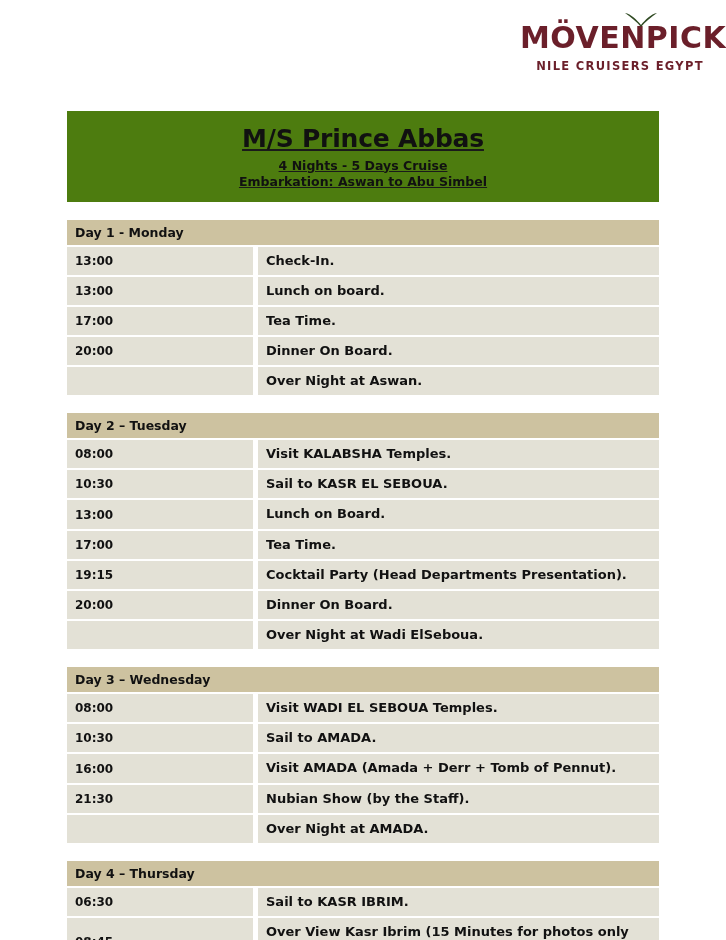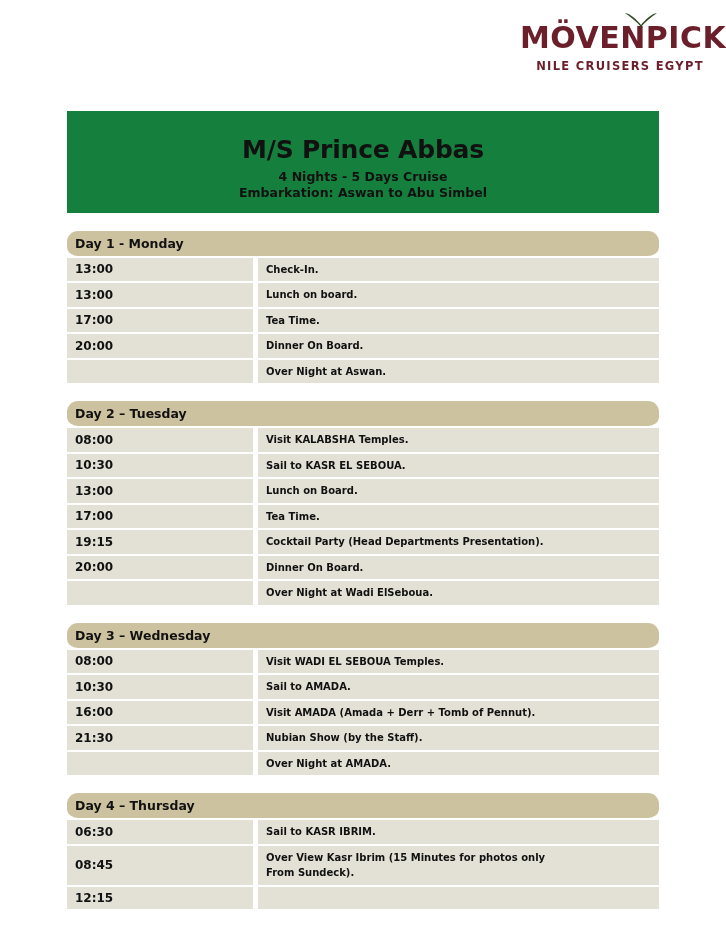--- a/index.html
+++ b/index.html
@@ -54,23 +54,24 @@
   
   .sheet {
     position: absolute;
     left: 67px;
     top: 111px;
     width: 592px;
   }
 
   
   .title-banner {
-    background: #15803d;
-    padding: 25px 10px 13px 10px;
+    background: #4d7c0f;
+    padding: 14px 10px 13px 10px;
     text-align: center;
+    text-decoration: underline;
   }
   .title-main {
     font-family: "DejaVu Sans", sans-serif;
     font-size: 25px;
     font-weight: bold;
     color: #111111;
     line-height: 1.1;
     letter-spacing: -0.2px;
   }
   .title-sub1 {
@@ -93,21 +94,20 @@
     margin-top: 18px;
   }
   .day-header {
     background: #cdc2a0;
     font-family: "DejaVu Sans", sans-serif;
     font-size: 12.5px;
     font-weight: bold;
     color: #111111;
     padding: 5px 0 5px 8px;
     border-bottom: 2px solid #ffffff;
-    border-radius: 11px;
   }
   .rows {
     display: block;
   }
   .row {
     display: flex;
     align-items: stretch;
     border-bottom: 2px solid #ffffff;
   }
   .row:last-child {
@@ -126,21 +126,21 @@
     align-items: center;
   }
   .cell-gap {
     flex: 0 0 5px;
     background: #ffffff;
   }
   .cell-desc {
     flex: 1 1 auto;
     background: #e3e1d6;
     font-family: "DejaVu Sans", sans-serif;
-    font-size: 10px;
+    font-size: 13px;
     font-weight: bold;
     color: #111111;
     padding: 4px 6px 4px 8px;
     display: flex;
     flex-direction: column;
     justify-content: center;
   }
   .desc-line {
     line-height: 1.55;
   }

